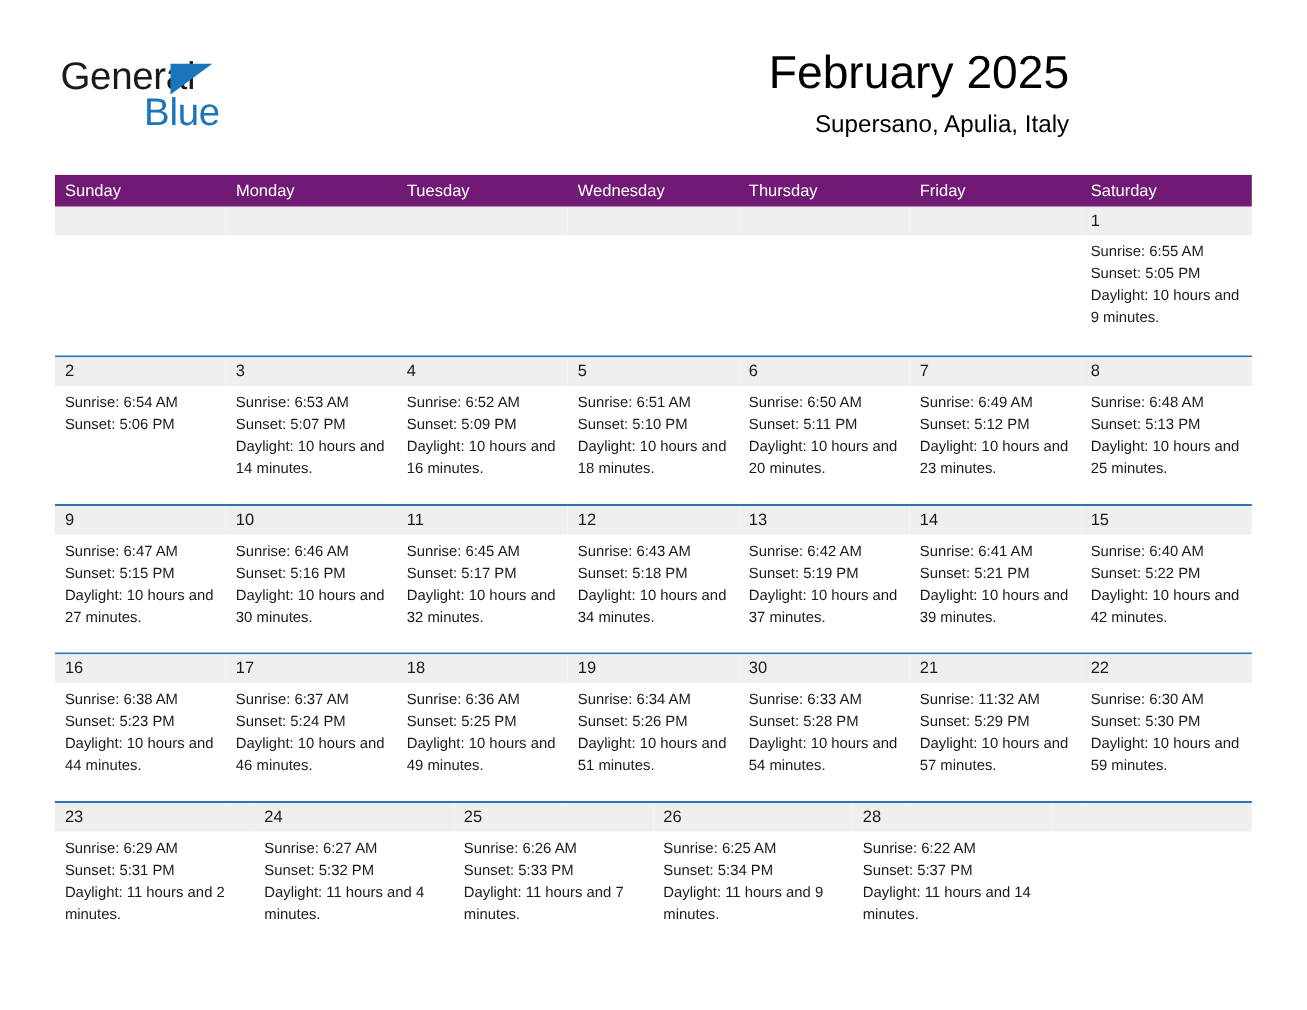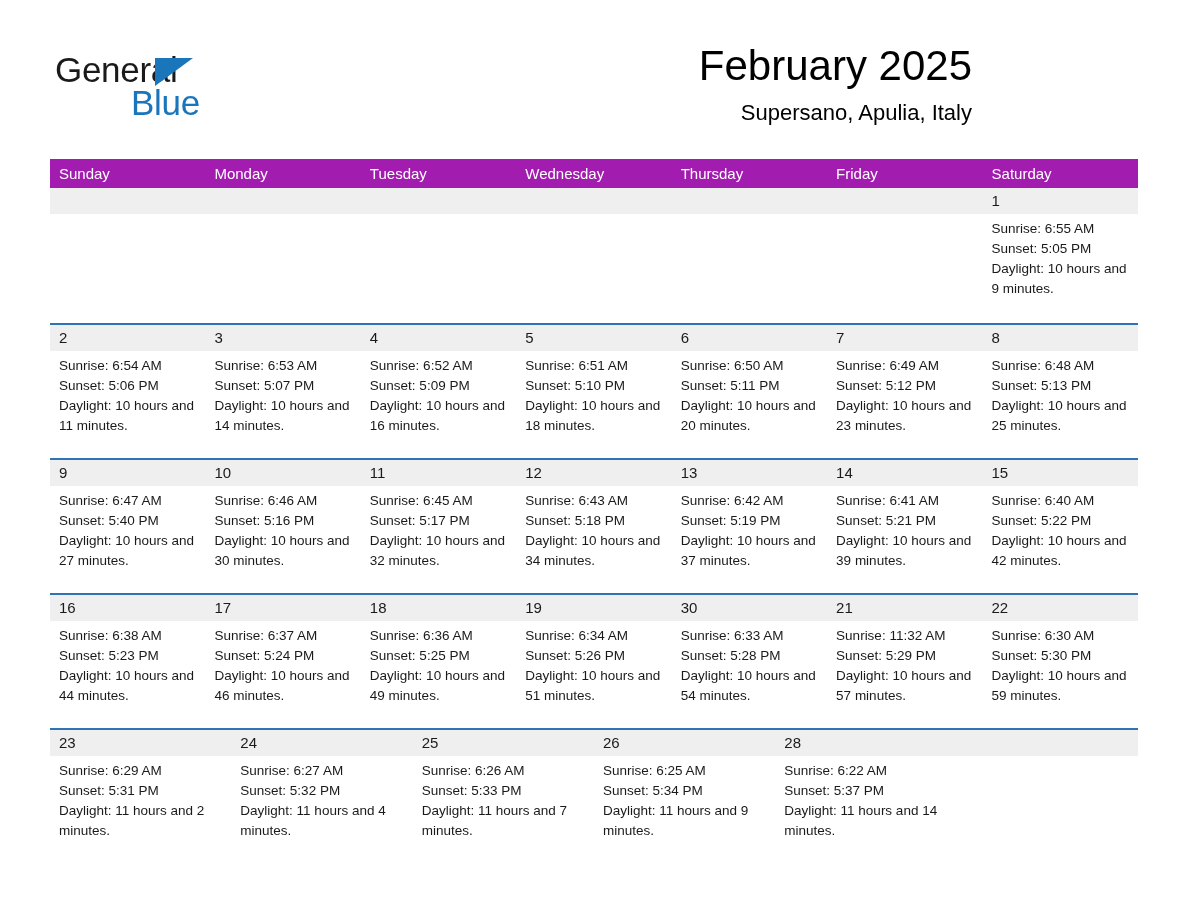--- a/index.html
+++ b/index.html
@@ -88,22 +88,23 @@
 
   
   .calendar {
     position: absolute;
     left: 50px;
     top: 159px;
     width: 1088px;
   }
   .weekday-row {
     display: flex;
-    background: #a21caf;
+    background: #701a75;
     height: 29px;
+    justify-content: flex-end;
   }
   .weekday {
     flex: 1 1 0;
     color: #ffffff;
     font-size: 15px;
     line-height: 29px;
     padding-left: 9px;
     box-sizing: border-box;
     white-space: nowrap;
   }
@@ -205,21 +206,20 @@
               <div class="daylight-line">Daylight: 10 hours and 9 minutes.</div>
             </div>
           </div>
         </div>
         <div class="week-row">
           <div class="day-cell">
             <div class="day-num-band">2</div>
             <div class="day-body">
               <div>Sunrise: 6:54 AM</div>
               <div>Sunset: 5:06 PM</div>
-              <div class="daylight-line">Daylight: 10 hours and 11 minutes.</div>
             </div>
           </div>
           <div class="day-cell">
             <div class="day-num-band">3</div>
             <div class="day-body">
               <div>Sunrise: 6:53 AM</div>
               <div>Sunset: 5:07 PM</div>
               <div class="daylight-line">Daylight: 10 hours and 14 minutes.</div>
             </div>
           </div>
@@ -262,21 +262,21 @@
               <div>Sunset: 5:13 PM</div>
               <div class="daylight-line">Daylight: 10 hours and 25 minutes.</div>
             </div>
           </div>
         </div>
         <div class="week-row">
           <div class="day-cell">
             <div class="day-num-band">9</div>
             <div class="day-body">
               <div>Sunrise: 6:47 AM</div>
-              <div>Sunset: 5:40 PM</div>
+              <div>Sunset: 5:15 PM</div>
               <div class="daylight-line">Daylight: 10 hours and 27 minutes.</div>
             </div>
           </div>
           <div class="day-cell">
             <div class="day-num-band">10</div>
             <div class="day-body">
               <div>Sunrise: 6:46 AM</div>
               <div>Sunset: 5:16 PM</div>
               <div class="daylight-line">Daylight: 10 hours and 30 minutes.</div>
             </div>

